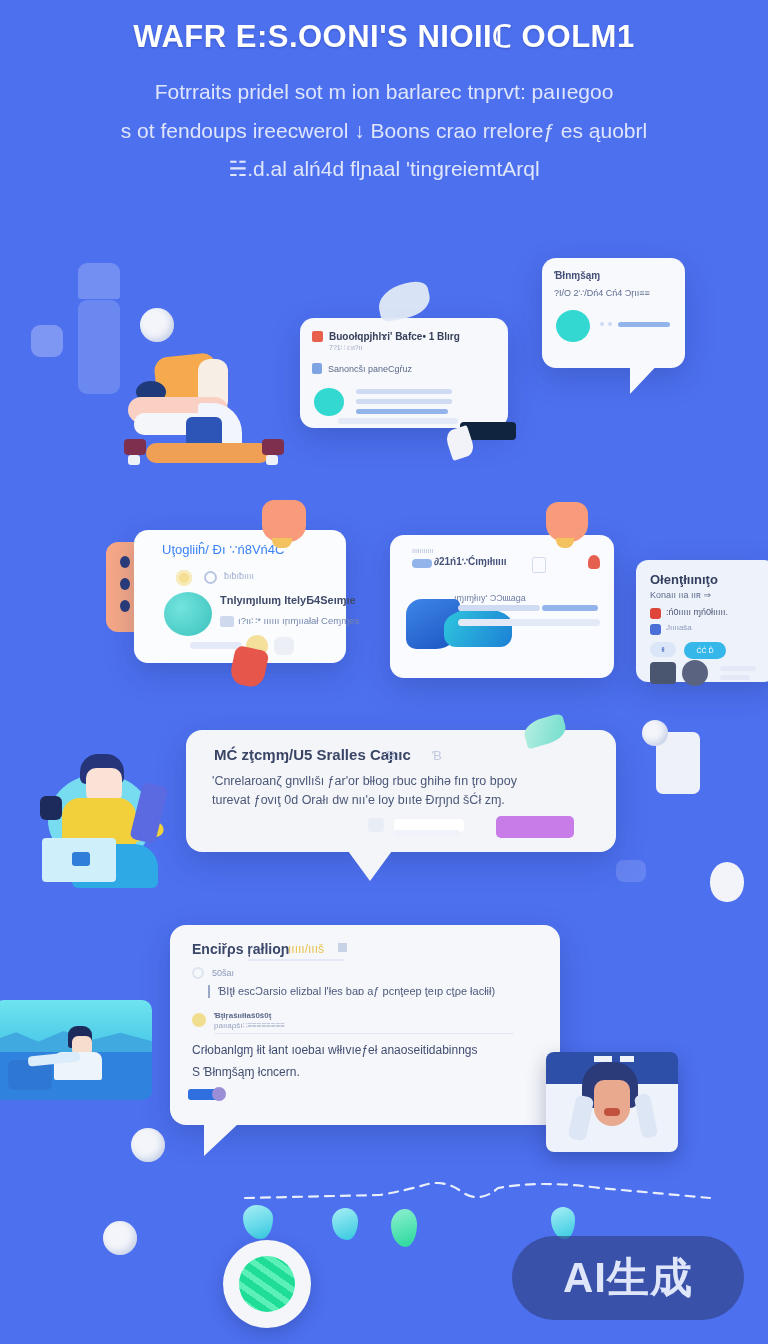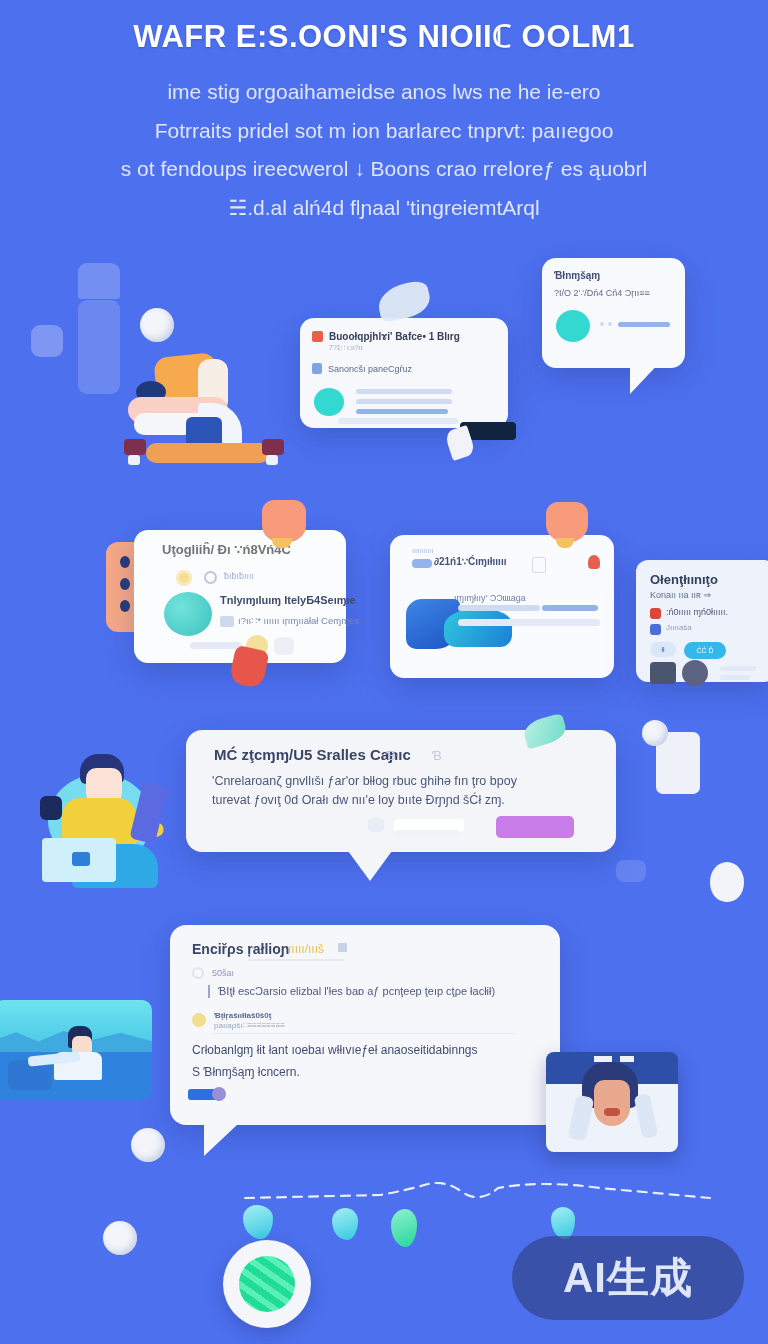--- a/index.html
+++ b/index.html
@@ -107,21 +107,20 @@
                     background:#2e4fa8; overflow:hidden; box-shadow:0 8px 20px rgba(18,28,80,.3);}
 
   .tiny { font-size:7px; }
 </style>
 </head>
 <body>
 
 <div id="hero">
   <div class="h1">WAFR E:S.OONI'S NIOIIℂ O՘OLM1</div>
   <div class="sub">
-    <span>ime stig orgoaihameidse anos lws ne he ie-ero</span>
     <span>Fotrraits pridel sot m ion barlarec tnprvt: paııegoo</span>
     <span>s ot fendoups ireecwerol ↓ Boons crao rreloreƒ es ąuobrl</span>
     <span>☵.d.al alń4d flɲaal 'tingreiemtArql</span>
   </div>
 </div>
 
 <div class="abs deco tall-top" style="left:78px;top:263px;"></div>
 <div class="abs deco tall" style="left:78px;top:300px;"></div>
 <div class="abs deco sq-sm" style="left:31px;top:325px;"></div>
 <div class="abs deco pebble lg" style="left:140px;top:308px;"></div>
@@ -175,21 +174,21 @@
   <div class="abs" style="left:156px;top:100px;width:12px;height:10px;background:#eef1f7;border-radius:3px;"></div>
 </div>
 
 <div class="abs" id="card-profile-back">
   <div class="abs" style="left:14px;top:14px;width:10px;height:12px;background:#2a3d7a;border-radius:50%;"></div>
   <div class="abs" style="left:14px;top:36px;width:10px;height:12px;background:#2a3d7a;border-radius:50%;"></div>
   <div class="abs" style="left:14px;top:58px;width:10px;height:12px;background:#2a3d7a;border-radius:50%;"></div>
 </div>
 
 <div class="abs card" id="card-profile">
-  <div class="abs blurtxt" style="left:28px;top:12px;font-size:13px;font-weight:bold;color:#737373;">Uţogliiĥ/ Đı ∵ń8Vń4Ć</div>
+  <div class="abs blurtxt" style="left:28px;top:12px;font-size:13px;font-weight:normal;color:#3b82f6;">Uţogliiĥ/ Đı ∵ń8Vń4Ć</div>
   <div class="abs" style="left:42px;top:40px;width:16px;height:16px;border-radius:50%;background:#f3de92;
               box-shadow:inset 0 0 0 3px #f8ecbf;"></div>
   <div class="abs" style="left:70px;top:41px;width:13px;height:13px;border-radius:50%;border:2px solid #b9c6e2;"></div>
   <div class="abs blurtxt" style="left:90px;top:41px;font-size:9px;color:#9fb0d1;text-align:center;">ƀıƀıƀıııı</div>
   <div class="abs" style="left:30px;top:62px;width:48px;height:44px;border-radius:50%;
               background:radial-gradient(circle at 35% 35%,#72e3dd,#3cc2bd);"></div>
   <div class="abs blurtxt" style="left:86px;top:64px;font-size:11px;font-weight:bold;color:#3f4a6b;white-space:nowrap;">Tnlyıɱıluıɱ ItelyƂ4Seıɱıe</div>
   <div class="abs" style="left:86px;top:86px;width:14px;height:11px;background:#cfd9ee;border-radius:2px;"></div>
   <div class="abs blurtxt" style="left:104px;top:85px;font-size:9.5px;color:#7486ad;white-space:nowrap;">ı?ıı∷* ıııııı ıŗıɱııałał Ceɱɱes</div>
   <div class="abs ln lt" style="left:56px;top:112px;width:52px;height:7px;"></div>

